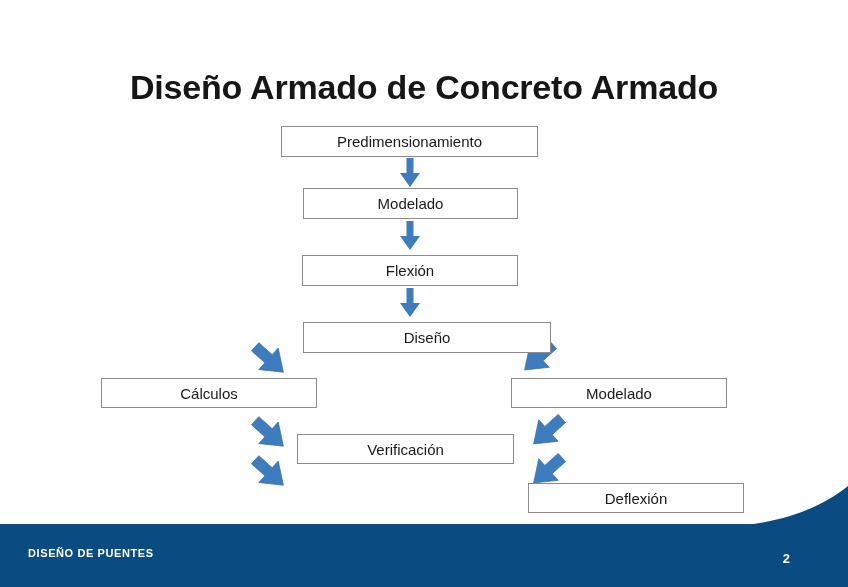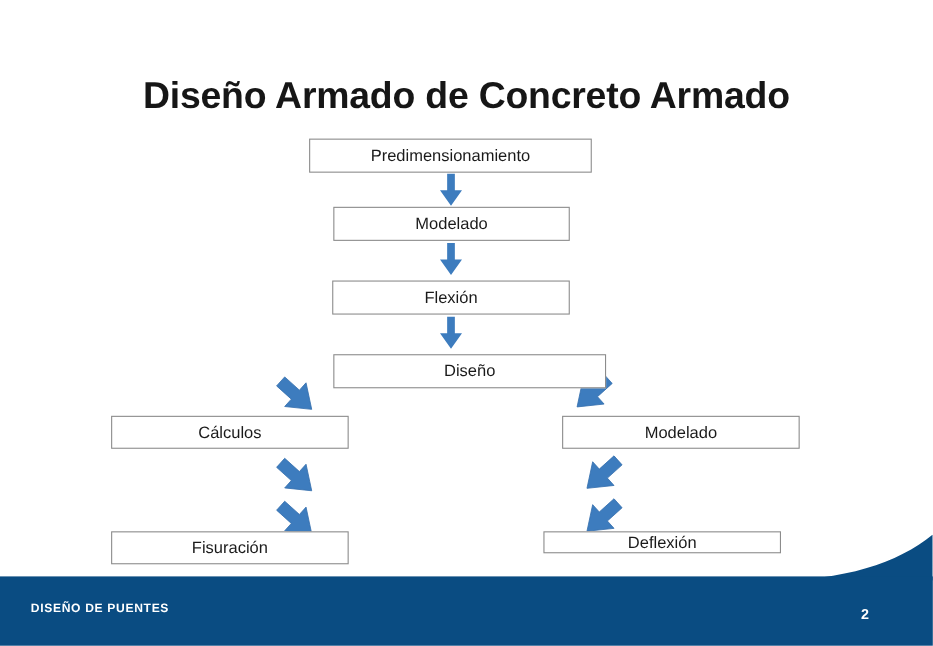--- a/index.html
+++ b/index.html
@@ -41,21 +41,21 @@
   }
 
   #node-predim{left:281px;top:126px;width:257px;height:31px;}
   #node-modelado{left:303px;top:188px;width:215px;height:31px;}
   #node-calculos{left:302px;top:255px;width:216px;height:31px;}
   #node-diseno{left:303px;top:322px;width:248px;height:31px;}
   #node-flexion{left:101px;top:378px;width:216px;height:30px;}
   #node-cortante{left:511px;top:378px;width:216px;height:30px;}
   #node-verificacion{left:297px;top:434px;width:217px;height:30px;}
   #node-fisuracion{left:101px;top:483px;width:216px;height:30px;}
-  #node-deflexion{left:494px;top:483px;width:216px;height:20px;}
+  #node-deflexion{left:528px;top:483px;width:216px;height:30px;}
 
   
   .arrow{position:absolute;z-index:2;}
   .arrow svg{display:block;overflow:visible;}
 
   #arrow-1{left:397px;top:158px;}
   #arrow-2{left:397px;top:221px;}
   #arrow-3{left:397px;top:288px;}
 
   #arrow-diseno-flexion{left:250px;top:337px;}
@@ -111,22 +111,22 @@
   <div class="node" id="node-modelado">Modelado</div>
 
   <div class="node" id="node-calculos">Flexión</div>
 
   <div class="node" id="node-diseno">Diseño</div>
 
   <div class="node" id="node-flexion">Cálculos</div>
 
   <div class="node" id="node-cortante">Modelado</div>
 
-
-  <div class="node" id="node-fisuracion">Fisuración</div>
+  <div class="node" id="node-verificacion">Verificación</div>
+
 
   <div class="node" id="node-deflexion">Deflexión</div>
 
   <div class="arrow" id="arrow-1">
     <svg width="26" height="30" viewBox="0 0 26 30">
       <polygon points="9.5,0 16.5,0 16.5,15 23,15 13,29 3,15 9.5,15" fill="#3d7cbe"></polygon>
     </svg>
   </div>
 
   <div class="arrow" id="arrow-2">

